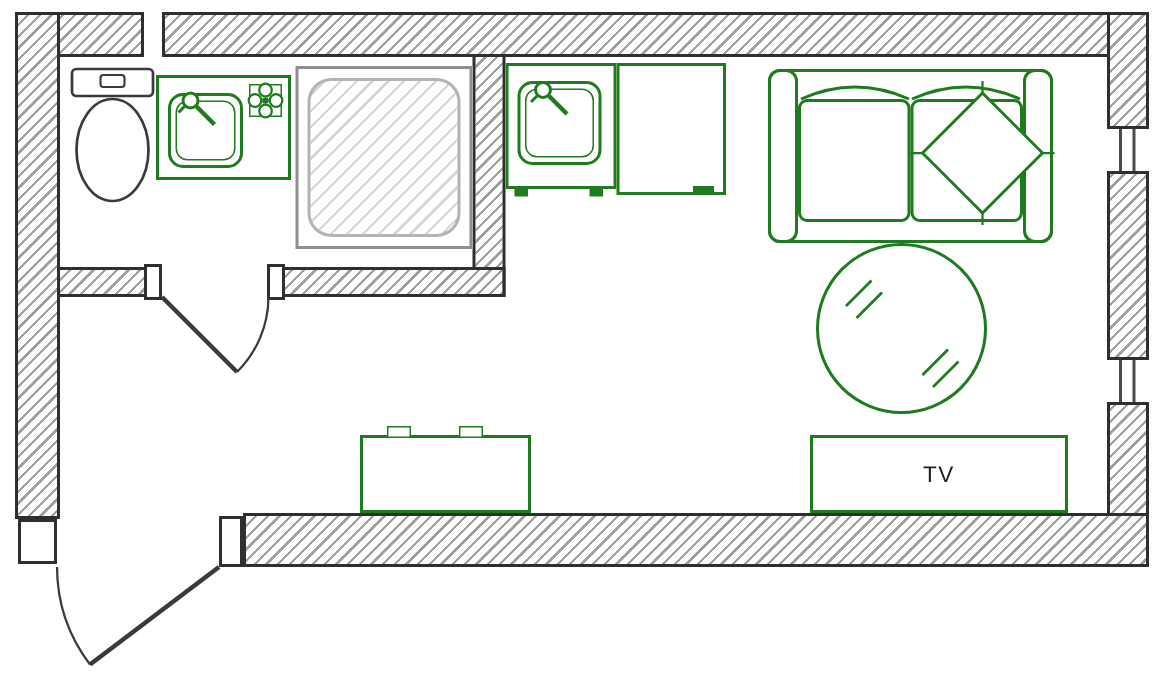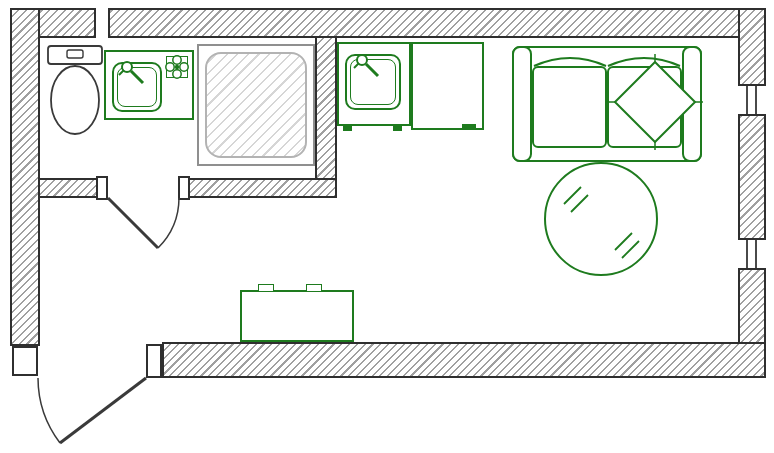--- a/index.html
+++ b/index.html
@@ -73,20 +73,23 @@
   <div class="fillgreen" style="left:462px;top:124px;width:14px;height:5px;"></div>
 
   <div class="green r8" style="left:512px;top:46px;width:190px;height:116px;"></div>
   <div class="green r8" style="left:512px;top:46px;width:20px;height:116px;"></div>
   <div class="green r8" style="left:682px;top:46px;width:20px;height:116px;"></div>
   <div class="green r6" style="left:532px;top:66px;width:75px;height:82px;"></div>
   <div class="green r6" style="left:607px;top:66px;width:75px;height:82px;"></div>
 
   <div class="green circle" style="left:544px;top:162px;width:114px;height:114px;"></div>
 
+  <div class="green" style="left:540px;top:290px;width:172px;height:52px;">
+    <div class="tv-label">TV</div>
+  </div>
 
   <div class="green" style="left:240px;top:290px;width:114px;height:52px;"></div>
   <div class="green thin" style="left:258px;top:284px;width:16px;height:8px;"></div>
   <div class="green thin" style="left:306px;top:284px;width:16px;height:8px;"></div>
 
   <svg class="svg-overlay" width="774" height="453" viewBox="0 0 774 453">
 
     <g stroke="#3a3a3a" fill="#ffffff" stroke-width="1.8">
       <ellipse cx="75" cy="100" rx="24" ry="34"></ellipse>
       <rect x="48" y="46" width="54" height="18" rx="3"></rect>

